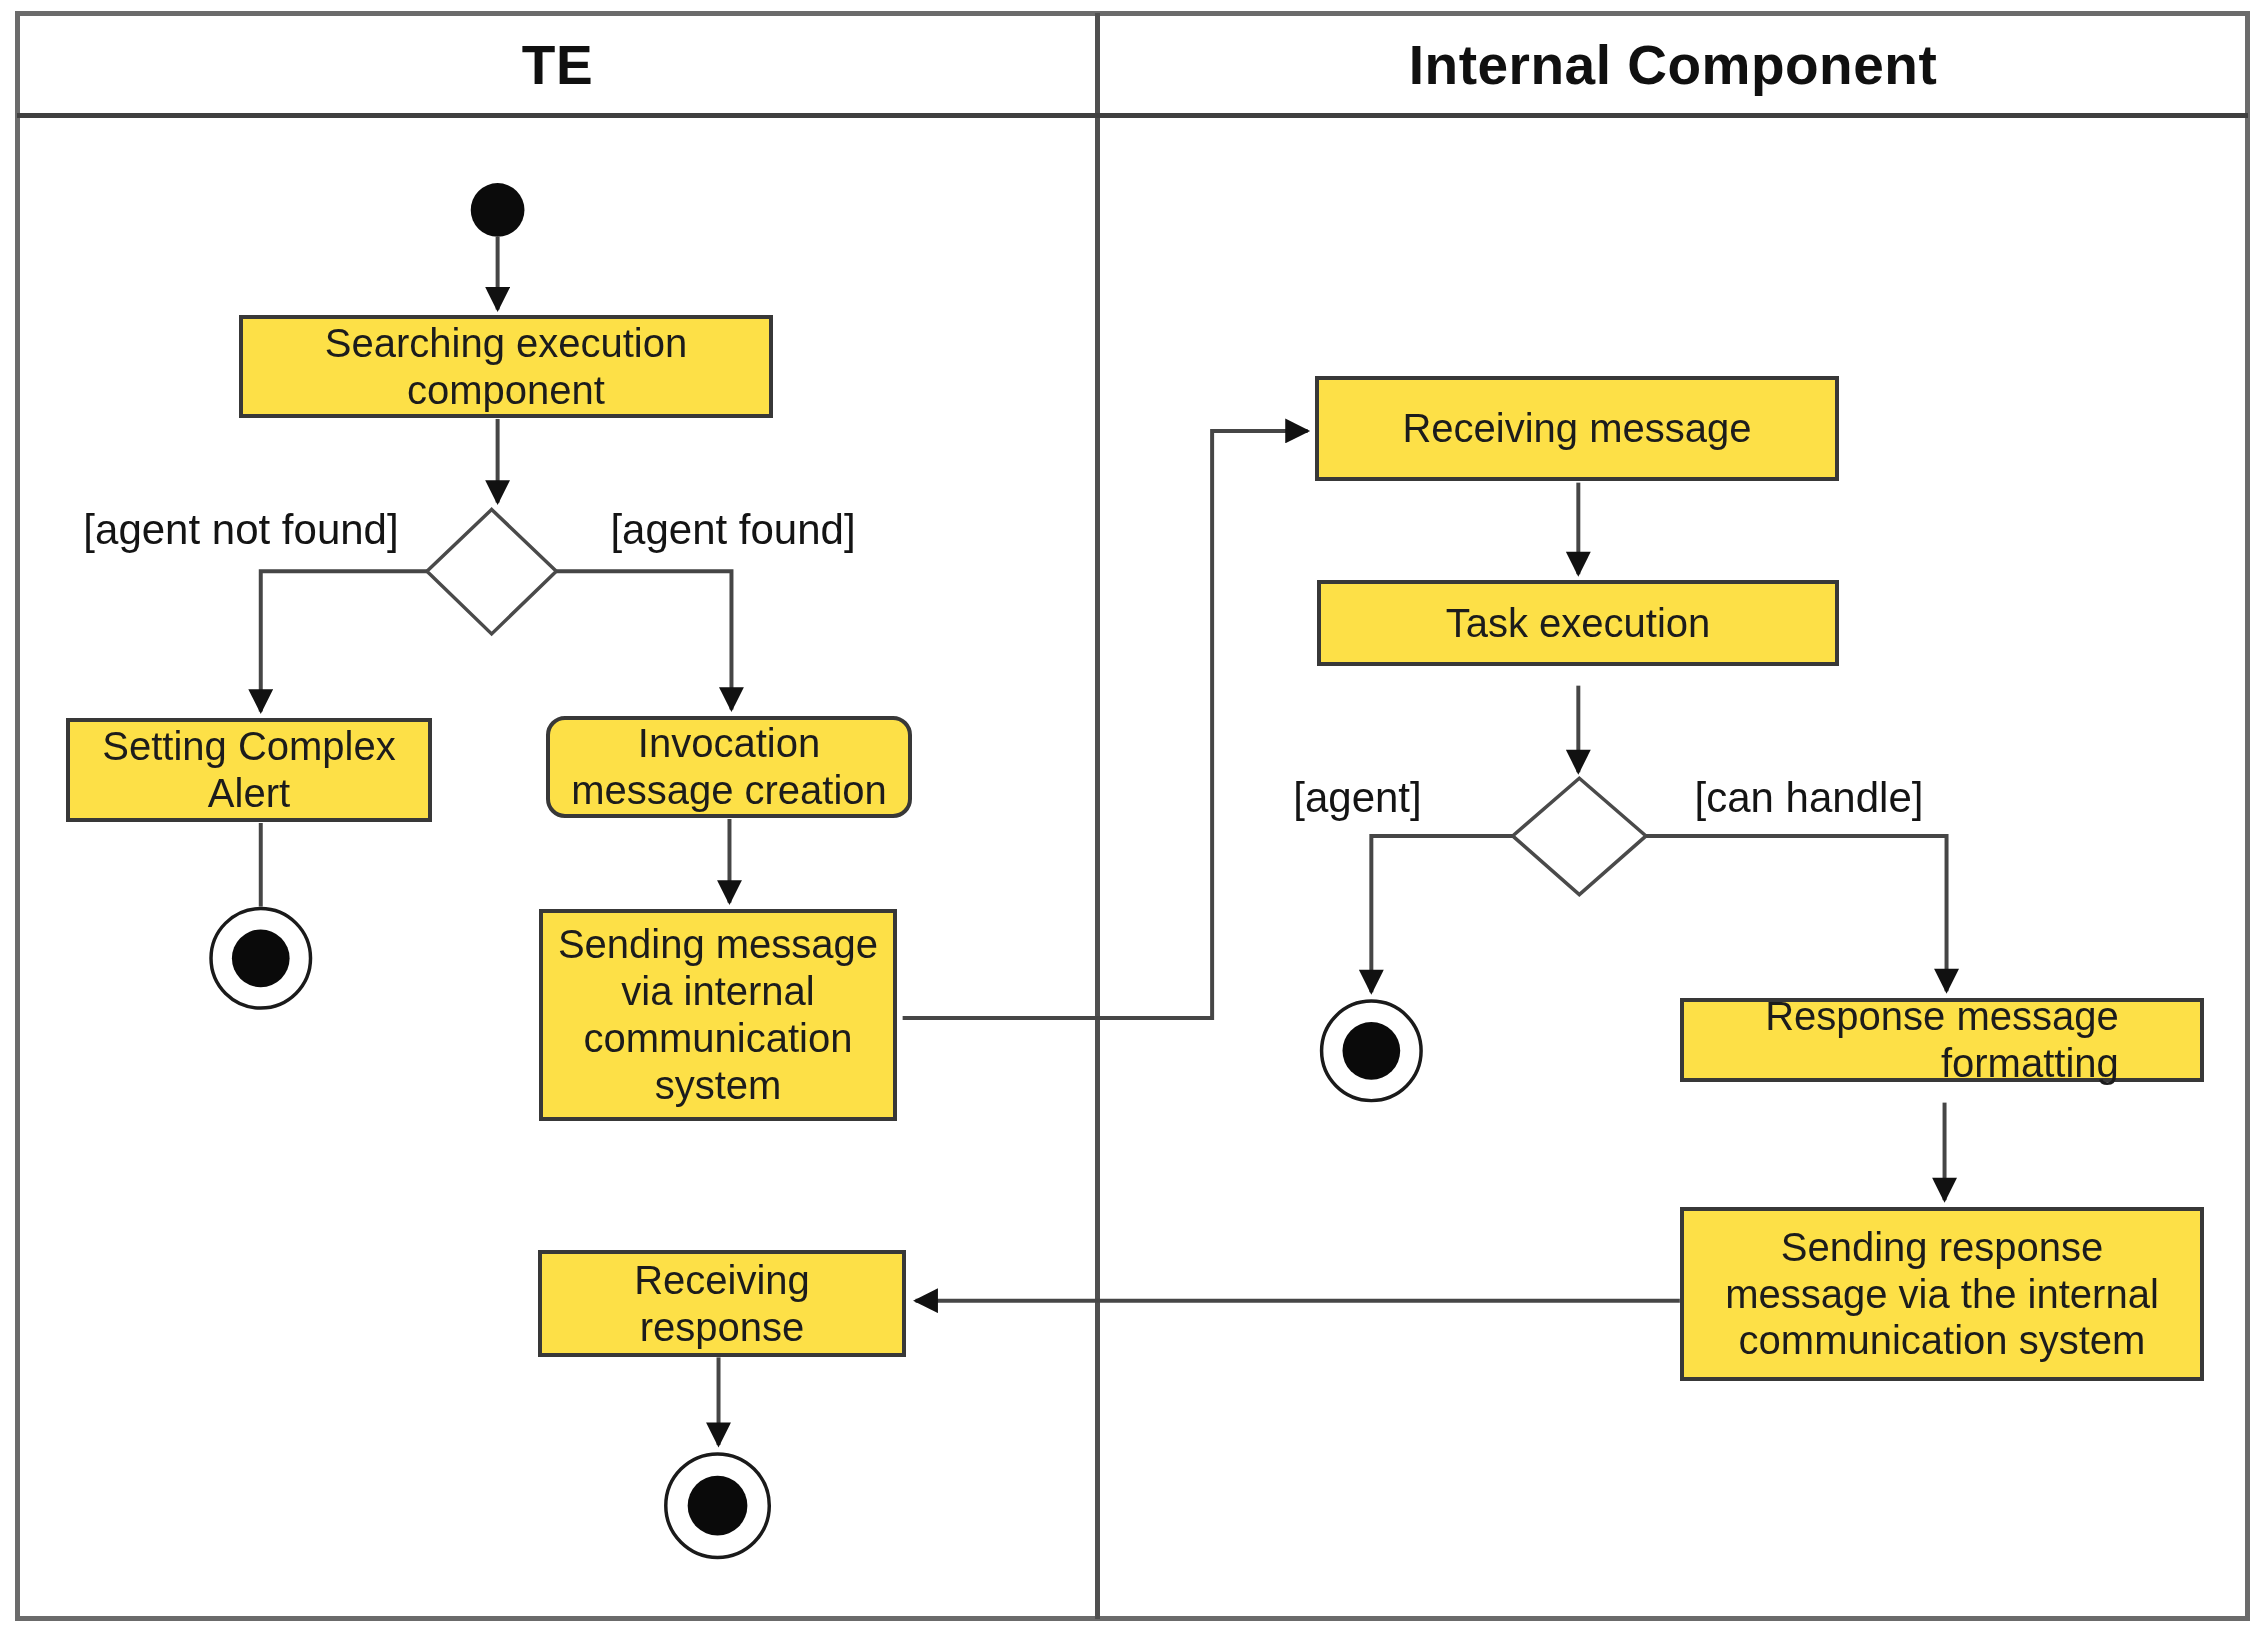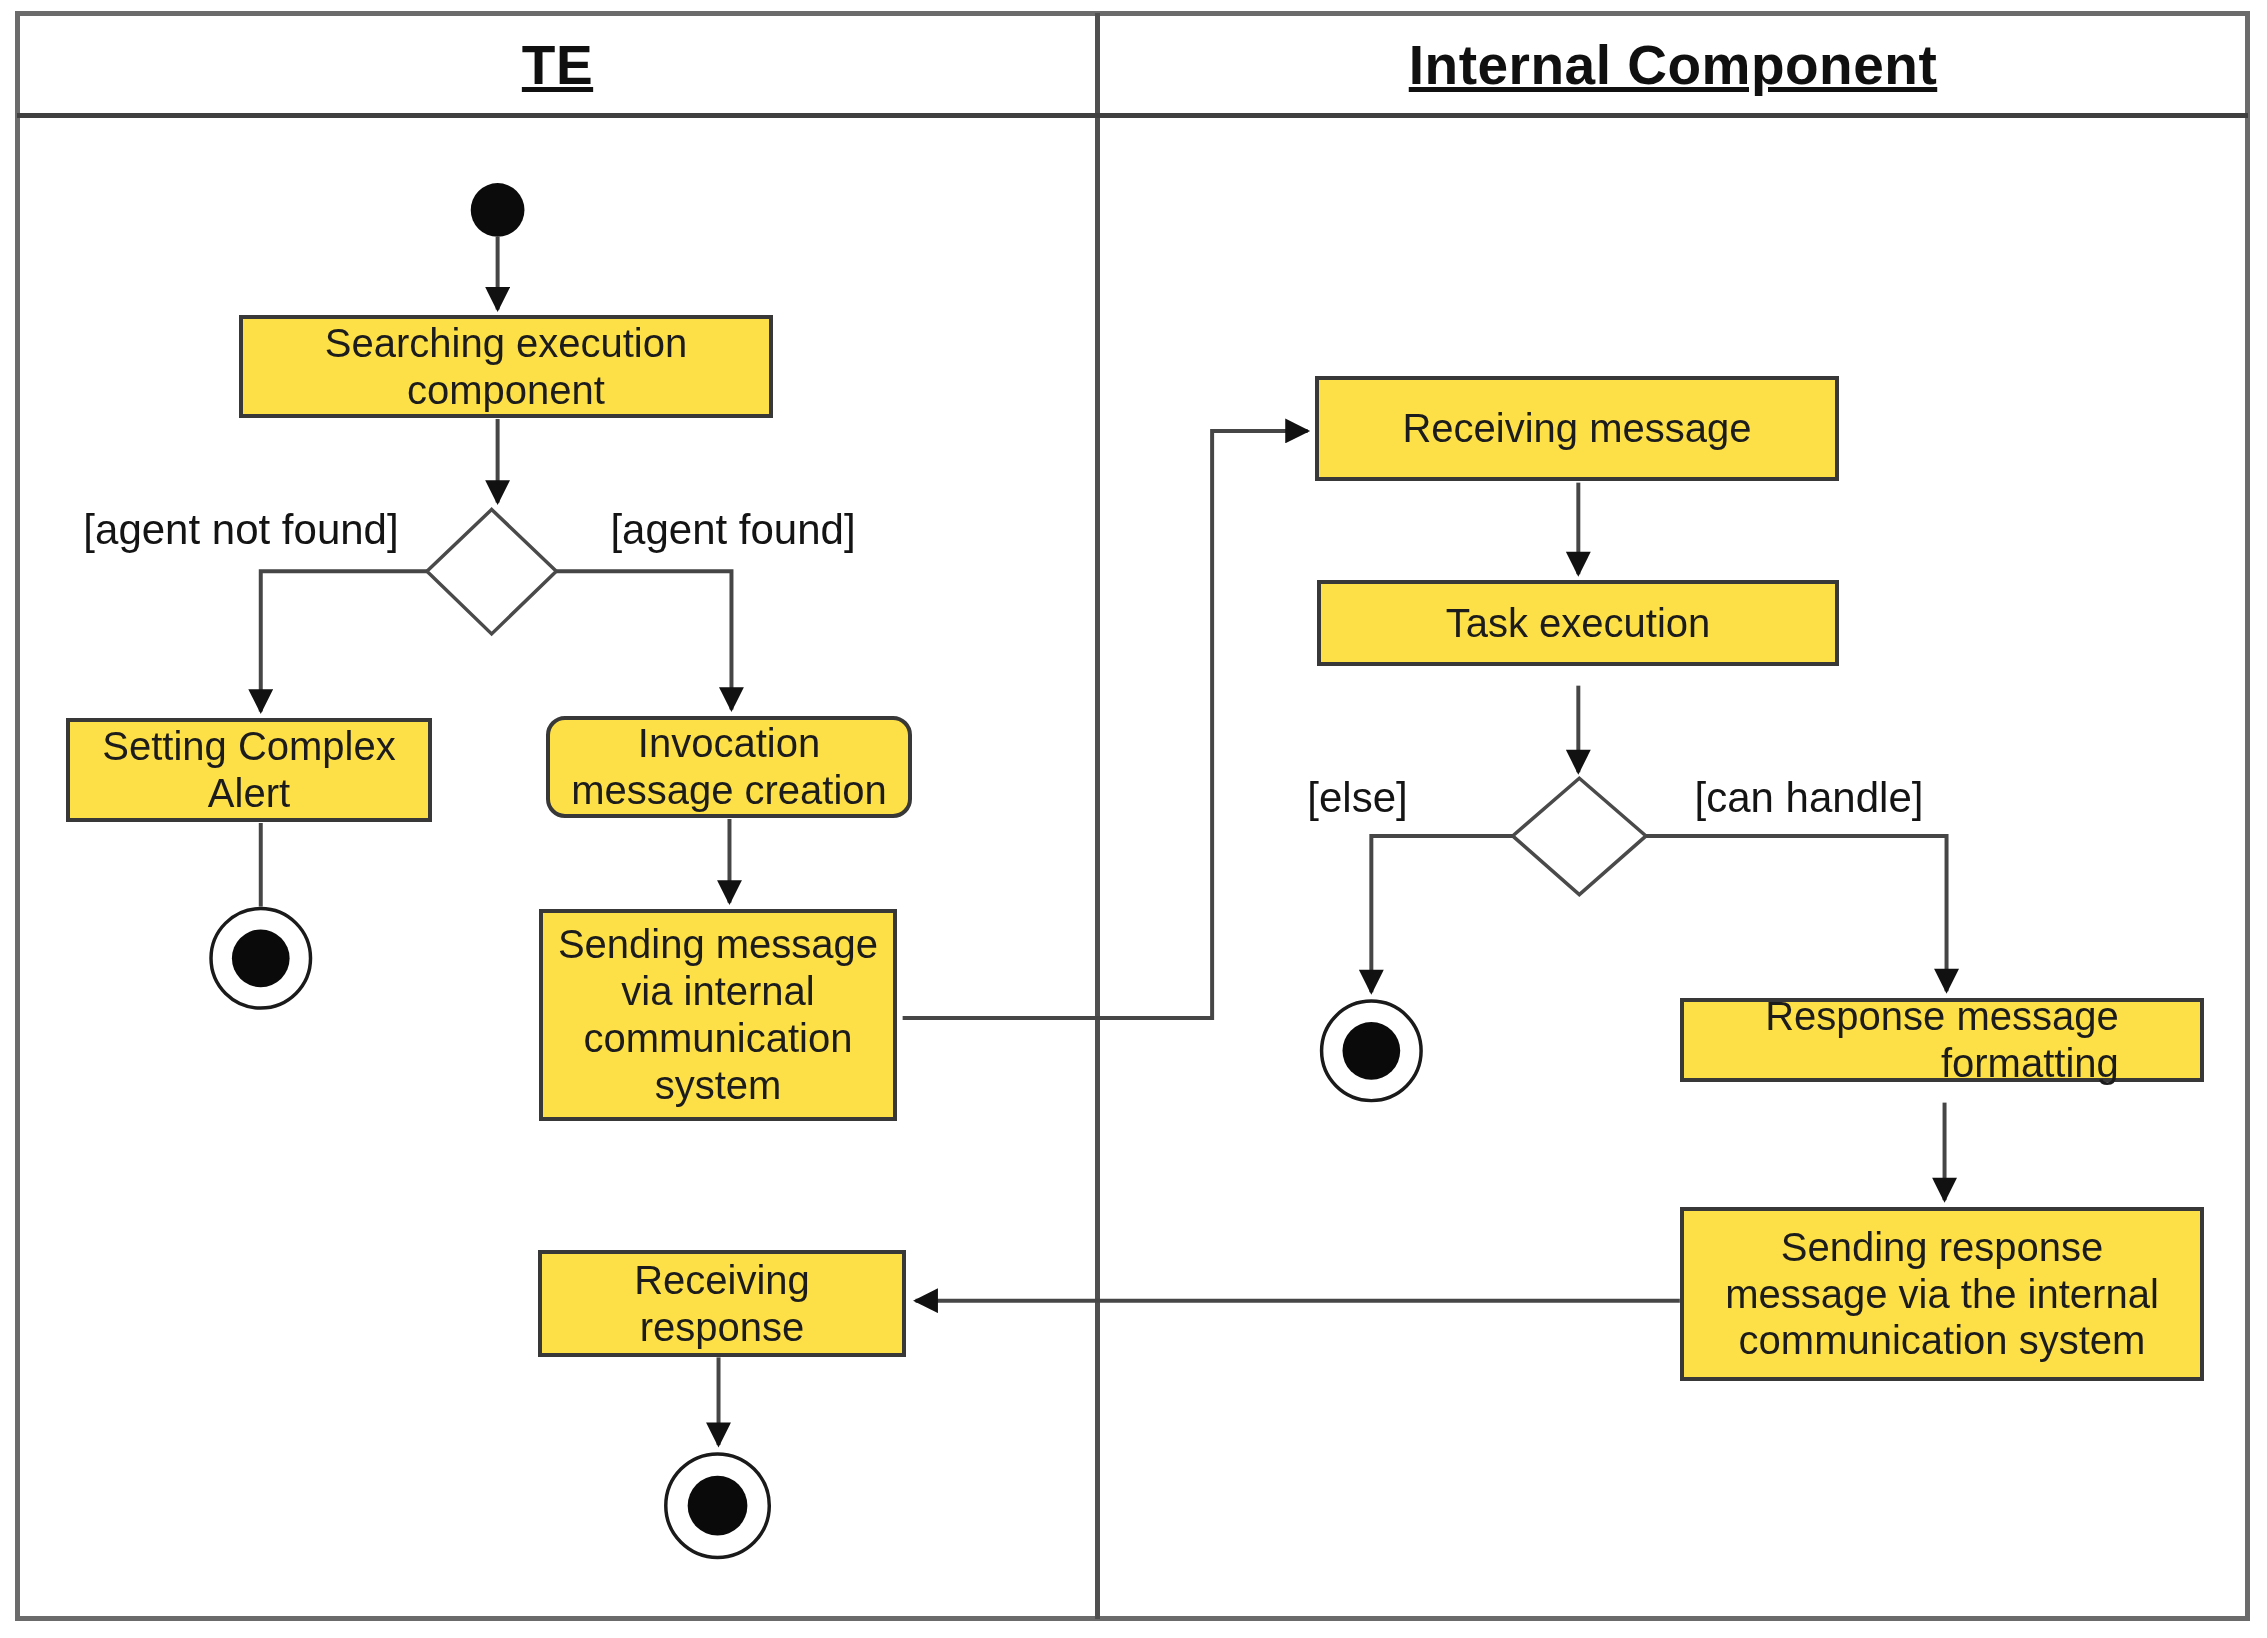--- a/index.html
+++ b/index.html
@@ -45,21 +45,20 @@
     position: absolute;
     top: 30px;
     height: 70px;
     display: flex;
     align-items: center;
     justify-content: center;
     font-size: 55px;
     font-weight: bold;
     color: #101010;
     letter-spacing: 0.5px;
-    text-decoration: underline;
   }
   .lane-title.te { left: 17px;  width: 1081px; }
   .lane-title.ic { left: 1099px; width: 1148px; }
 
   .edges {
     position: absolute;
     left: 0; top: 0;
     width: 2268px;
     height: 1639px;
   }
@@ -161,21 +160,21 @@
 message creation</div>
   <div class="node n-sending">Sending message
 via internal
 communication
 system</div>
   <div class="node n-receiving-response">Receiving
 response</div>
 
   <div class="node n-receiving-message">Receiving message</div>
   <div class="node n-task">Task execution</div>
-  <div class="guard g-else">[else]</div>
+  <div class="guard g-else">[agent]</div>
   <div class="guard g-can-handle">[can handle]</div>
   <div class="node n-response">Response message
 formatting</div>
   <div class="node n-sending-response">Sending response
 message via the internal
 communication system</div>
 
 </div>
 
 

